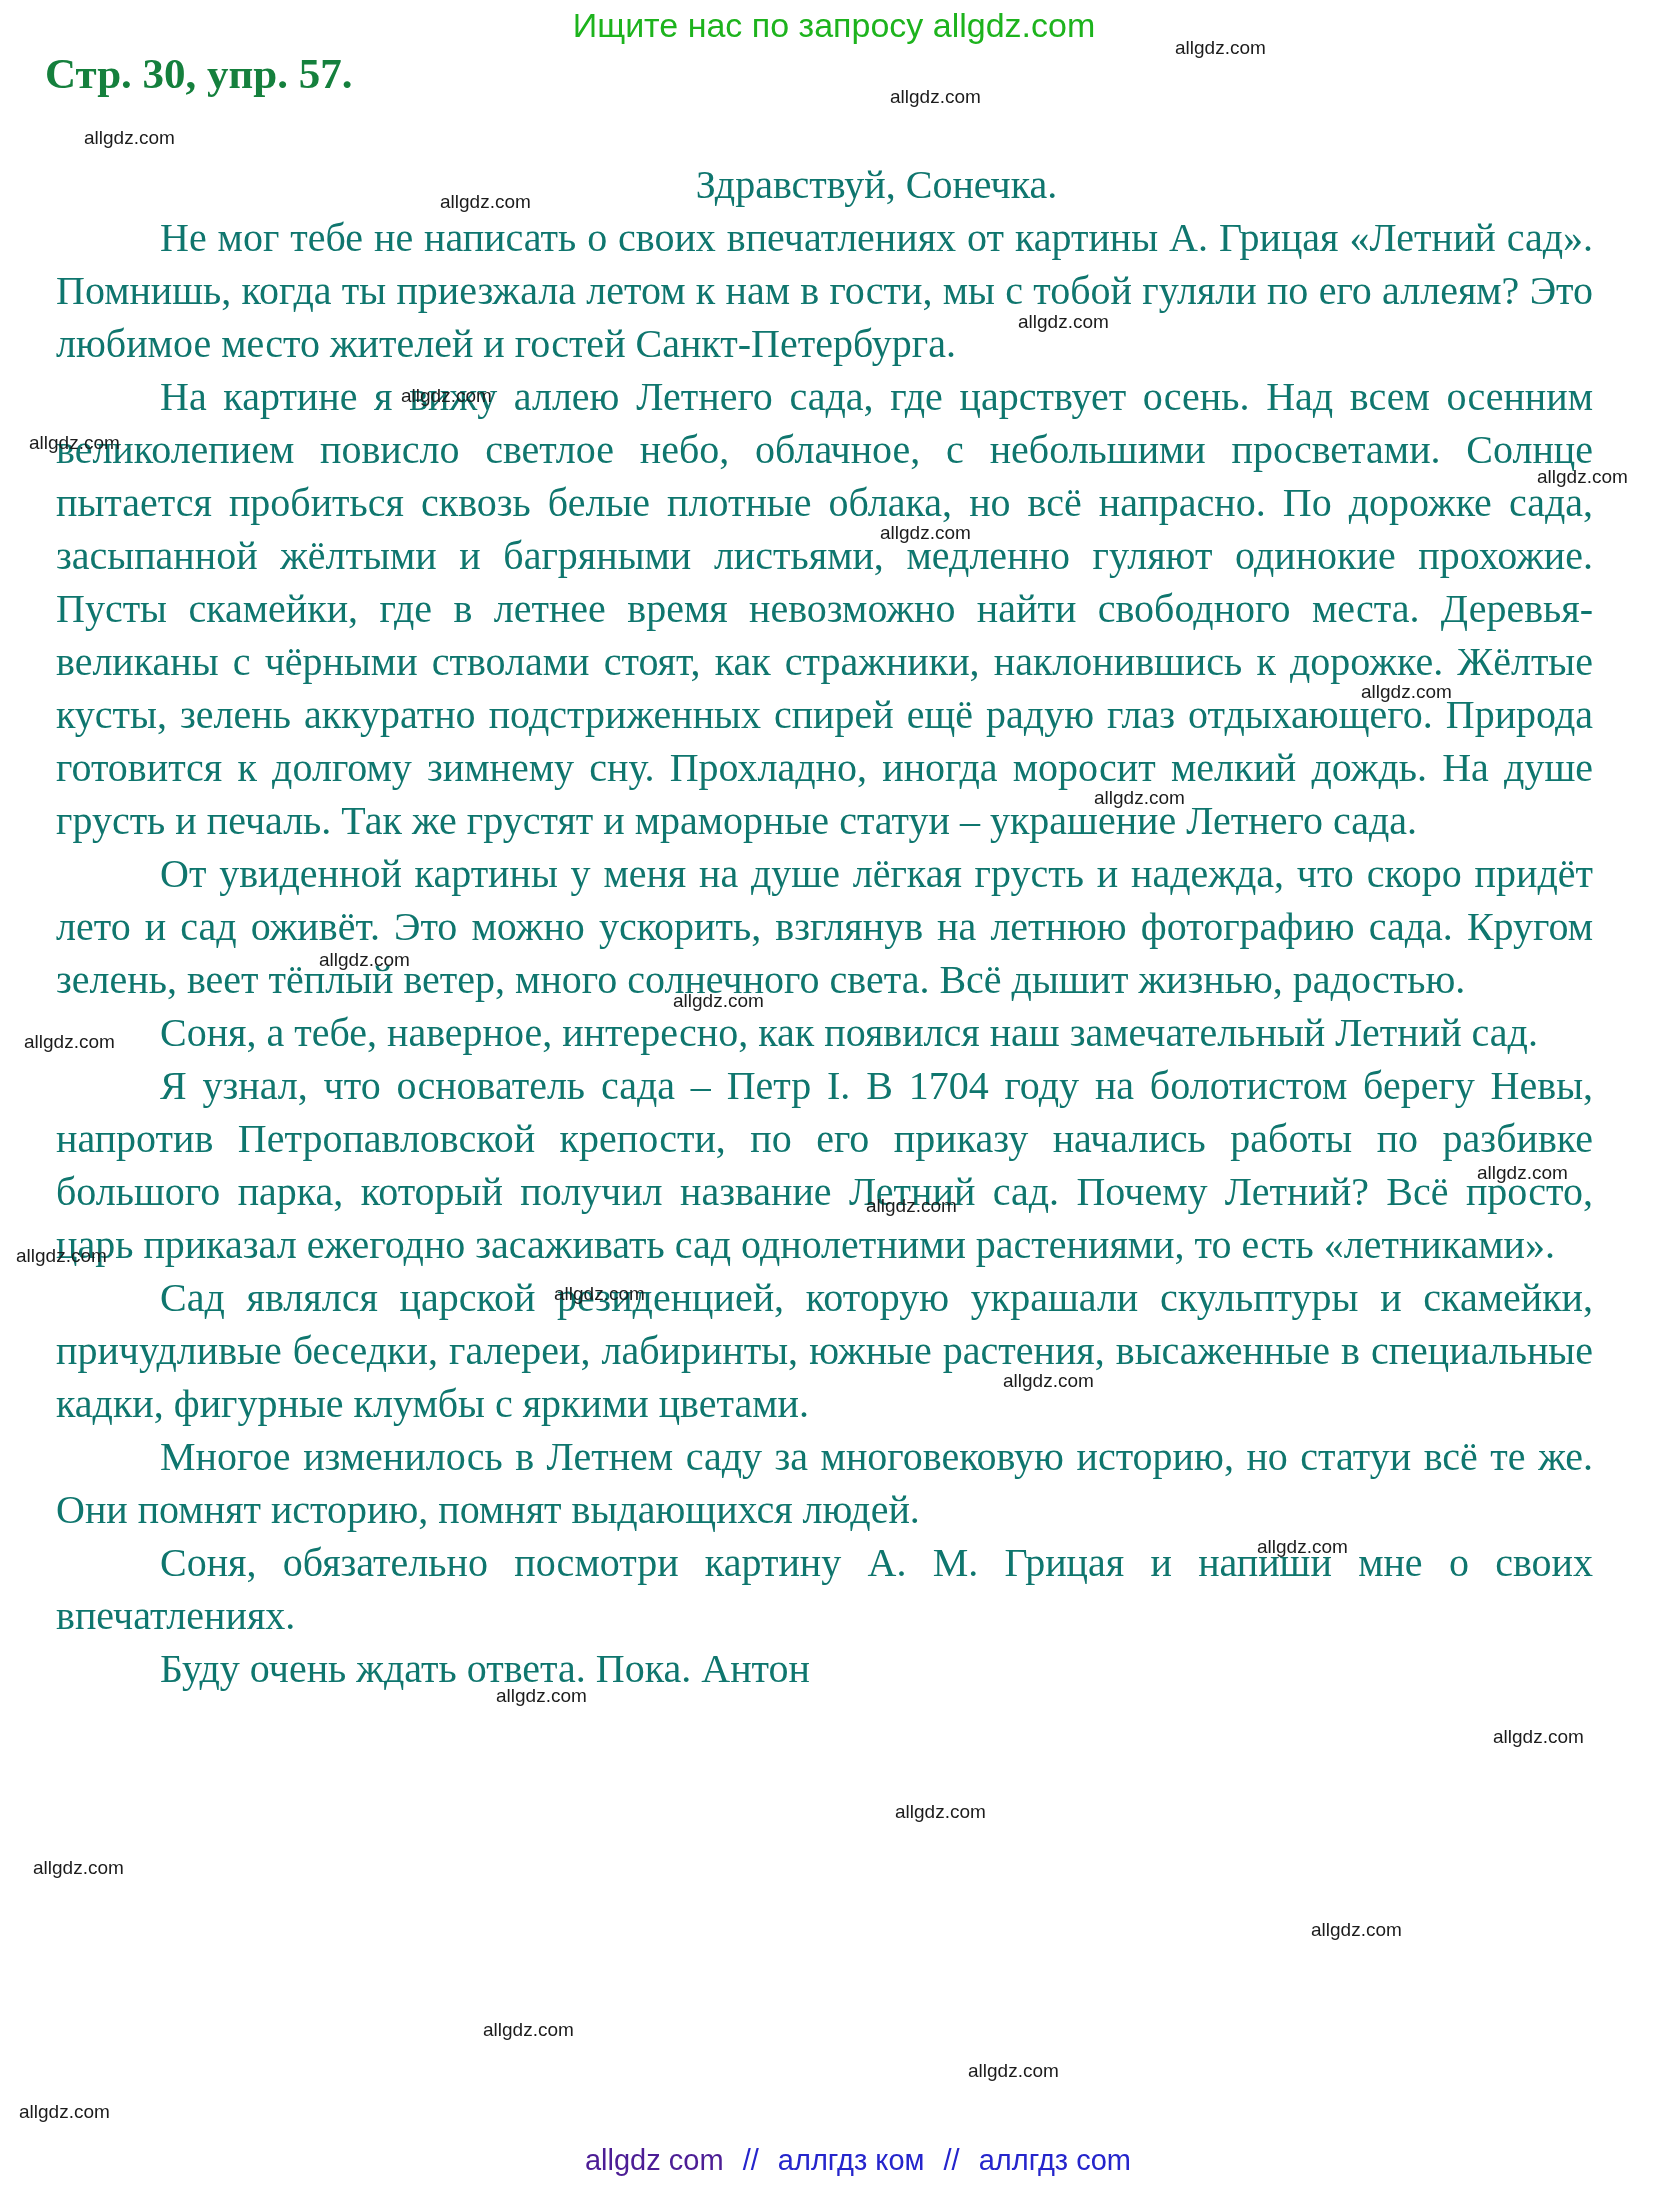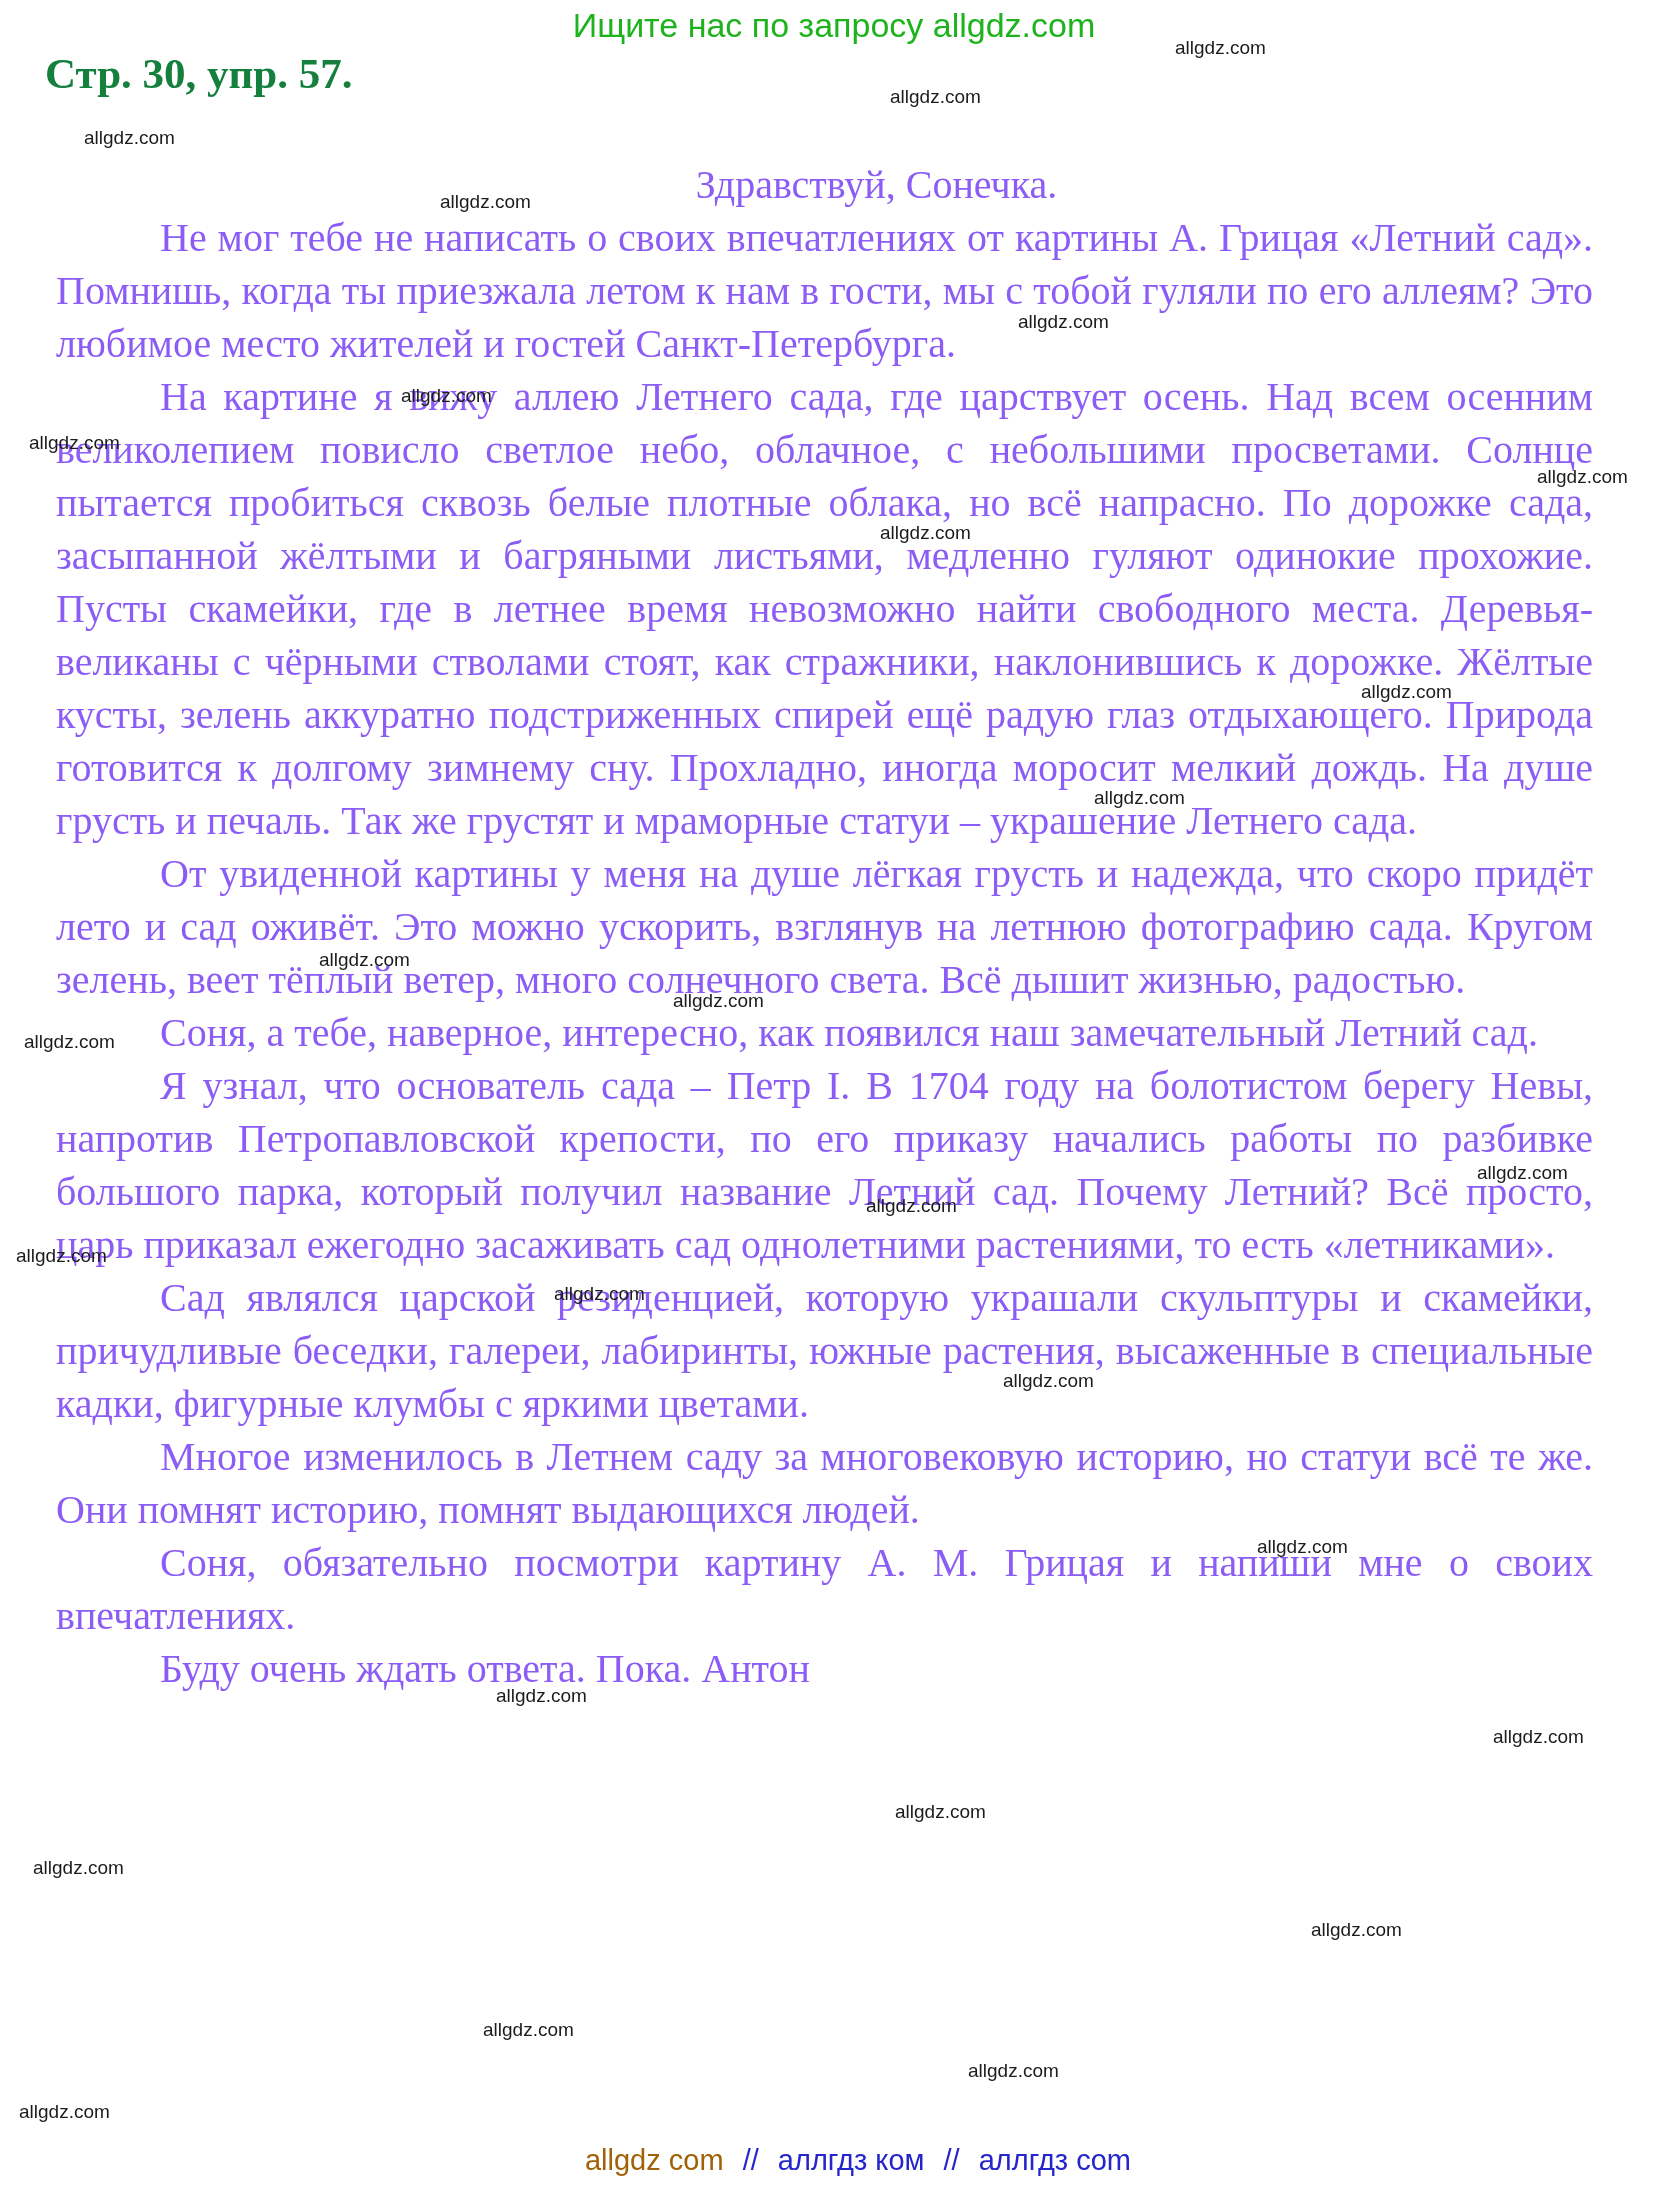--- a/index.html
+++ b/index.html
@@ -24,21 +24,21 @@
     font-weight:bold;
     font-size:43px;
     color:#15803d;
   }
   .content {
     position:absolute; top:158px; left:56px;
     width:1537px;
     font-size:40px;
     line-height:53px;
     text-align:justify;
-    color:#8b5cf6;
+    color:#0f766e;
   }
   .letter-title {
     text-align:center;
     text-indent:0;
     margin:0 0 1.6px 0;
   }
   .content p {
     margin:0;
     text-indent:104px;
   }
@@ -50,21 +50,21 @@
     color:#1c1c1c;
     white-space:nowrap;
   }
   .footer {
     position:absolute; top:2144px; left:0; width:100%;
     text-align:center;
     font-family:"Liberation Sans", sans-serif;
     font-size:29px;
     font-weight:500;
   }
-  .footer .green { color:#a16207;margin-left:48px; }
+  .footer .green { color:#4c1d95;margin-left:48px; }
   .footer .blue  { color:#2525cc; }
   .footer .sep   { color:#2525cc; padding:0 11px; }
 </style>
 </head>
 <body>
 
 <div class="promo">Ищите нас по запросу allgdz.com</div>
 
 <div class="page-ref">Стр. 30, упр. 57.</div>
 

